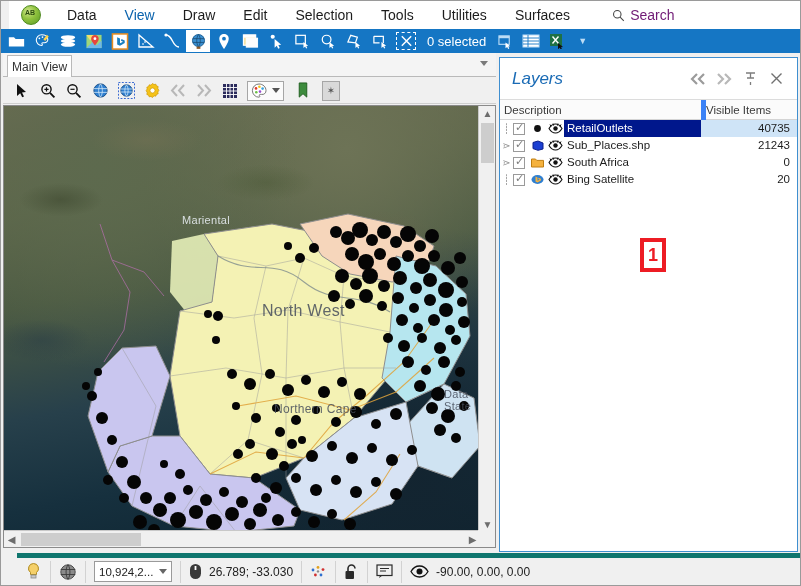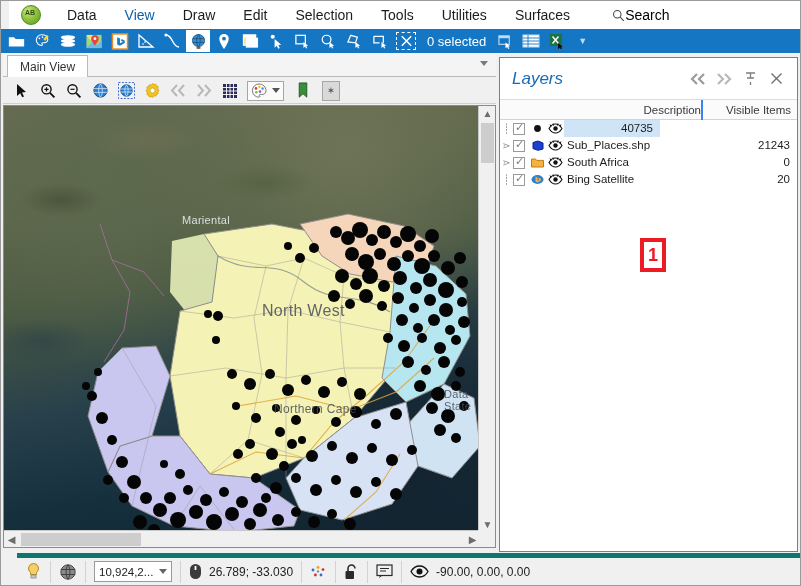--- a/index.html
+++ b/index.html
@@ -42,23 +42,23 @@
   .menu-item {
     font-size: 14px; color: #1c1c1c;
     padding: 4px 14px;
     cursor: default;
     white-space: nowrap;
   }
   .menu-item.active {
     color: #0b63ad;
   }
   .menu-search {
-    display: flex; align-items: center; 
+    display: flex; align-items: center; gap: 5px;
     margin-left: 28px;
-    font-size: 14px; color: #000000; text-align: center;
+    font-size: 14px; color: #701a75; text-align: center;
   }
   .menu-search svg { display:block; }
 
   
   .toolbar {
     position: absolute; left: 0; top: 28px; width: 799px; height: 24px;
     background: #1576c4;
     display: flex; align-items: center;
     padding-left: 2px;
   }
@@ -78,21 +78,21 @@
   }
 
   
   .tabstrip {
     position: absolute; left: 2px; top: 52px; width: 493px; height: 24px;
     background: #f4f4f4;
     border-bottom: 1px solid #b9b9b9;
   }
   .tab {
     position: absolute; left: 4px; top: 2px;
-    height: 22px; padding: 0 12px;
+    height: 22px; padding: 0 4px;
     background: #ffffff;
     border: 1px solid #b9b9b9; border-bottom: none;
     font-size: 12px; color: #333;
     display: flex; align-items: center;
   }
   .tab-caret {
     position: absolute; right: 8px; top: 8px;
     width: 0; height: 0;
     border-left: 4px solid transparent; border-right: 4px solid transparent;
     border-top: 5px solid #7a7a7a;
@@ -196,24 +196,24 @@
     width: 26px; height: 26px;
     display: flex; align-items: center; justify-content: center;
     color: #8b8b8b;
   }
   .col-head {
     height: 20px; display: flex; align-items: center;
     border-bottom: 1px solid #d4d4d4;
     background: #fbfbfb;
     font-size: 11.5px; color: #3a3a3a;
   }
-  .col-desc { flex: 1; padding-left: 4px; text-align: right; }
+  .col-desc { flex: 1; padding-left: 4px; }
   .col-vis {
-    width: 96px; text-align: right; padding-right: 6px;
-    border-left: 2px solid #3b82f6; height: 20px; line-height: 20px;
+    width: 96px; padding-right: 6px;
+    border-left: 5px solid #3b82f6; height: 20px; line-height: 20px;
   }
   .lrow {
     height: 17px; display: flex; align-items: center; font-size: 11.5px; color: #1c1c1c;
   }
   .lrow.sel .lname {
     background: #00178c; color: #ffffff;
   }
   .lrow.sel .lcount { background: #cfe4f7; }
   .l-tree { width: 13px; text-align:center; color:#909090; font-size:10px; }
   .l-check {
@@ -751,20 +751,21 @@
             <circle cx="4.5" cy="4.5" r="3.4" fill="#111"></circle>
           </svg>
       </div>
       <div class="l-eye">
         <svg width="15" height="11" viewBox="0 0 15 11">
           <path d="M1 5.5C3 2 6 1 7.5 1S12 2 14 5.5C12 9 9 10 7.5 10S3 9 1 5.5z" fill="none" stroke="#111" stroke-width="1.1"></path>
           <circle cx="7.5" cy="5.5" r="2.2" fill="#111"></circle>
           <path d="M2 1.5l1 2M5 .6l.6 2M10 .6l-.6 2M13 1.5l-1 2" stroke="#111" stroke-width="1"></path>
         </svg>
       </div>
+      <div class="lname">RetailOutlets</div>
       <div class="lcount">40735</div>
     </div>
 
     <div class="lrow">
       <div class="l-tree">⋗</div>
       <div class="l-check"></div>
       <div class="l-sym">
         <svg width="12" height="11" viewBox="0 0 12 11">
             <path d="M1 2.5L6 1l5 2v6L6 10.3 1 8.6z" fill="#1b3fd2" stroke="#0c1f8a"></path>
           </svg>

